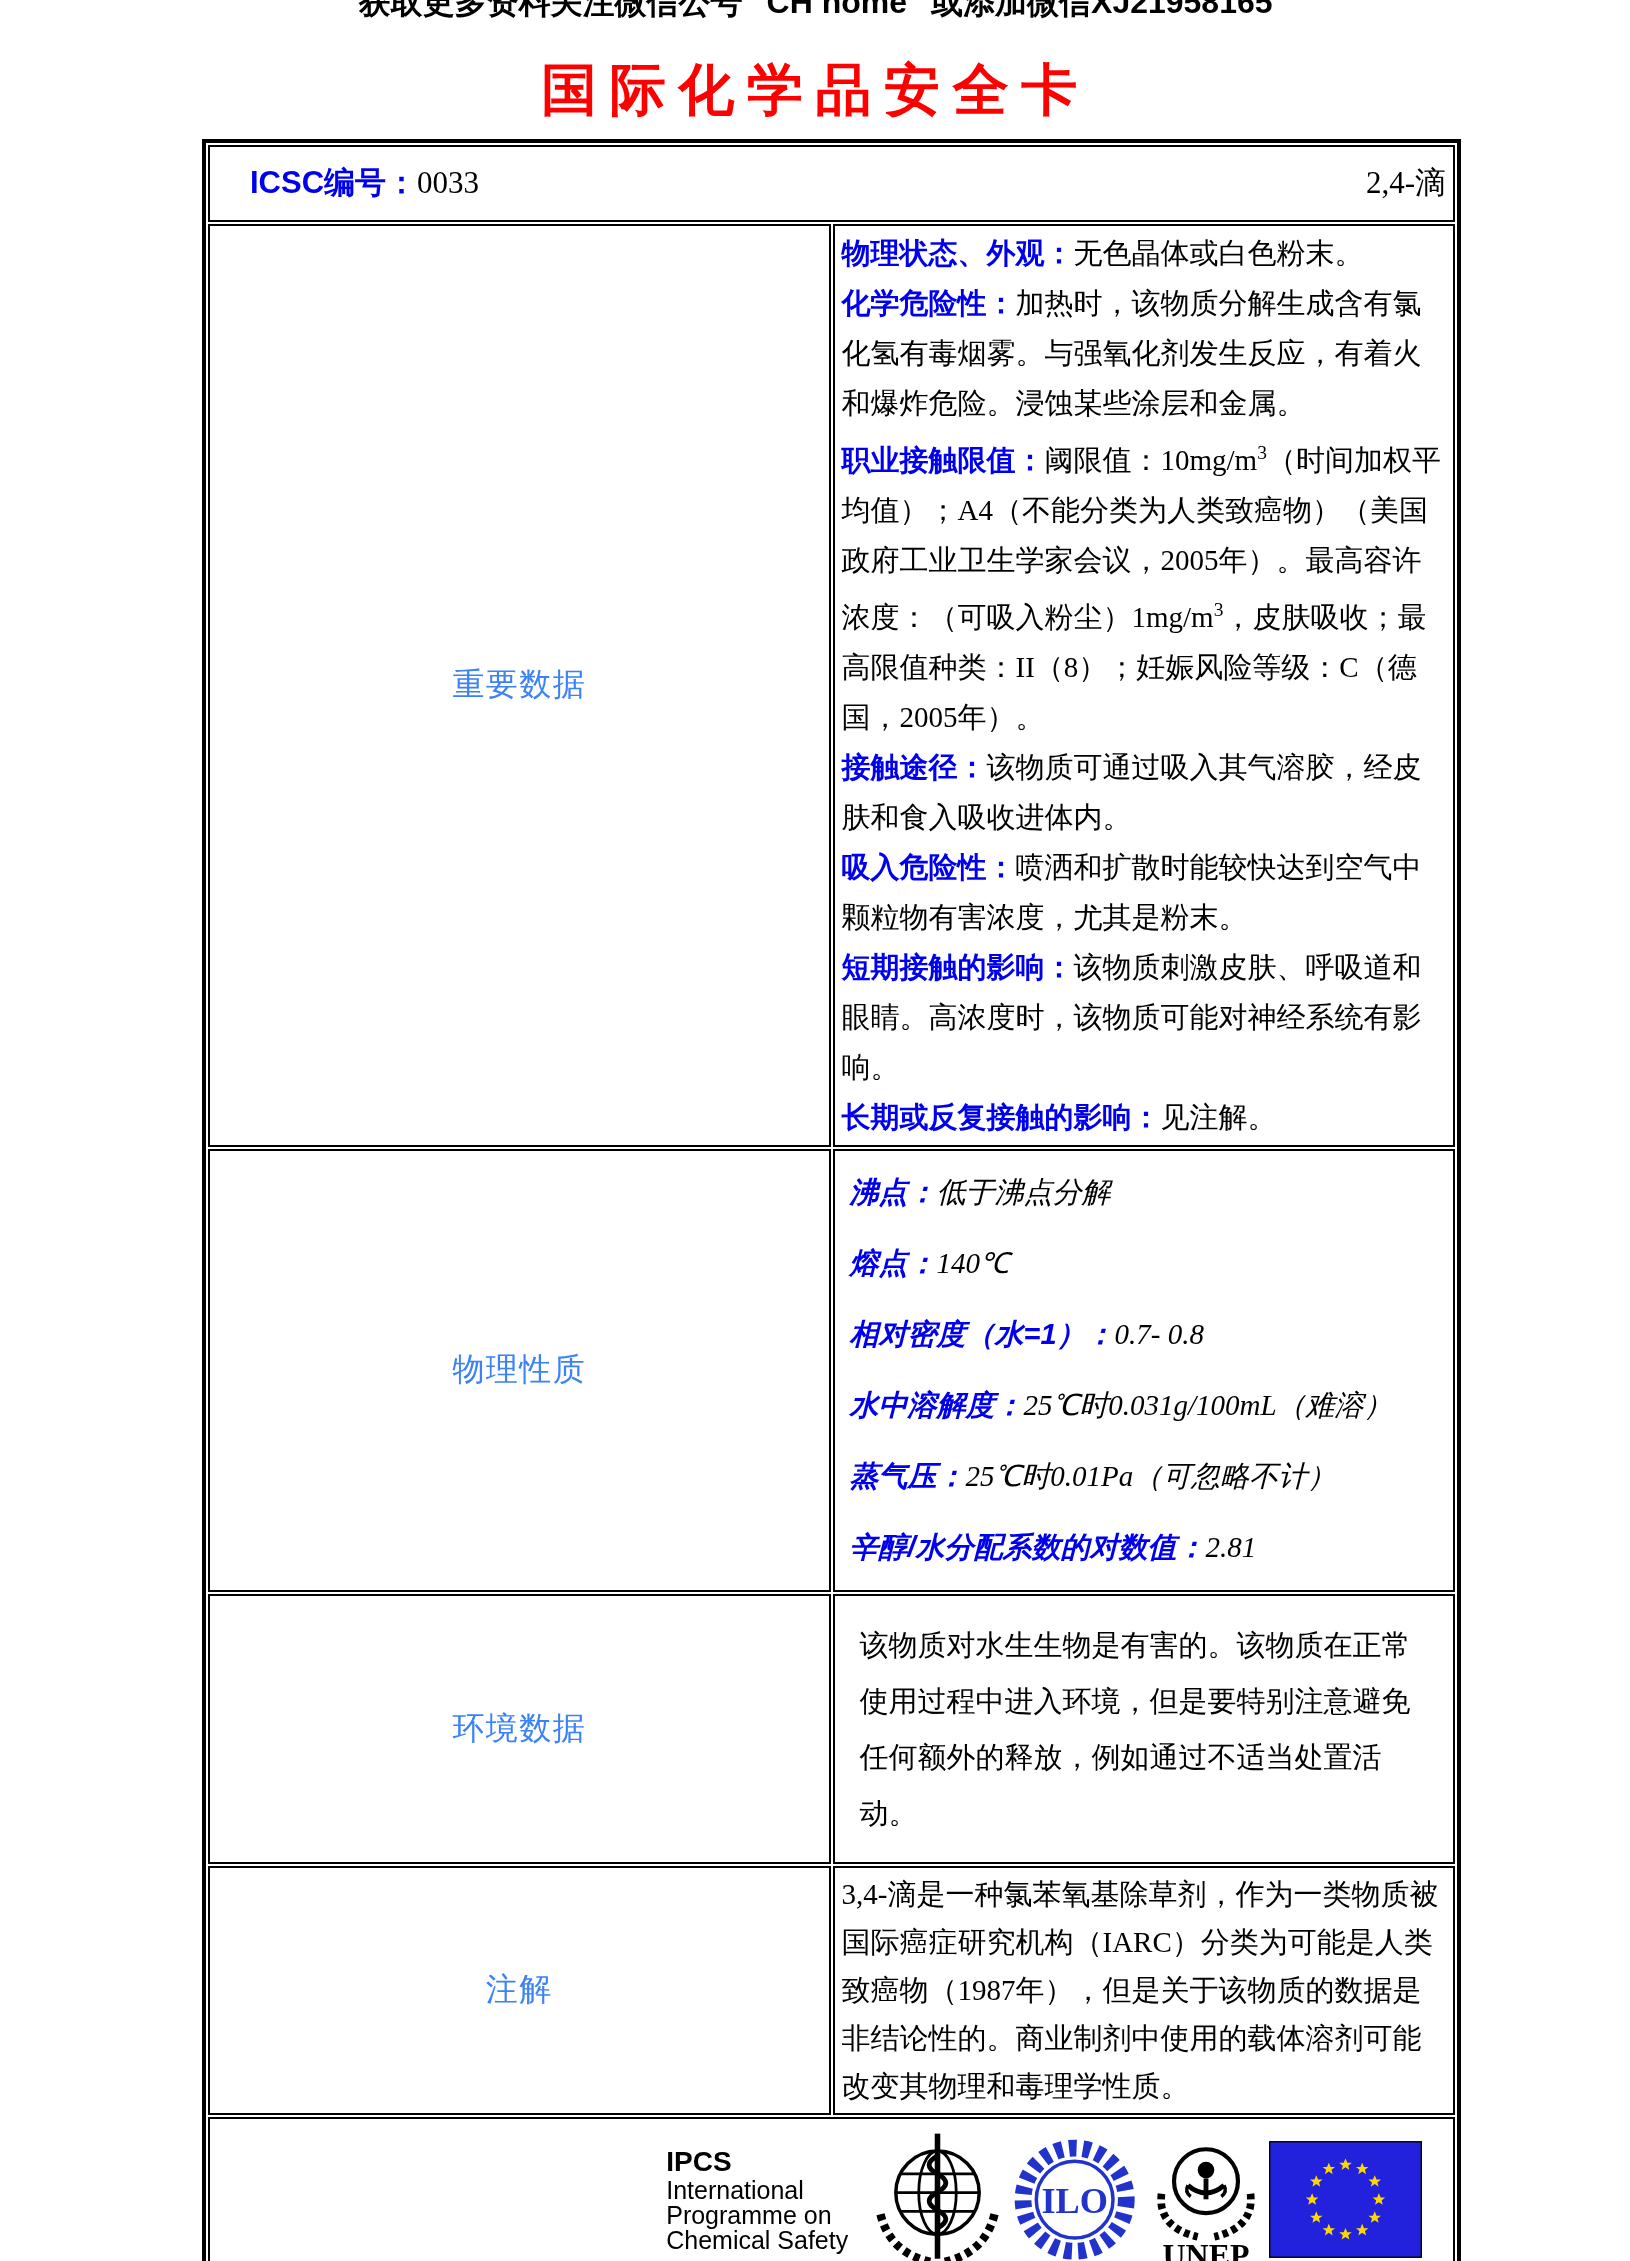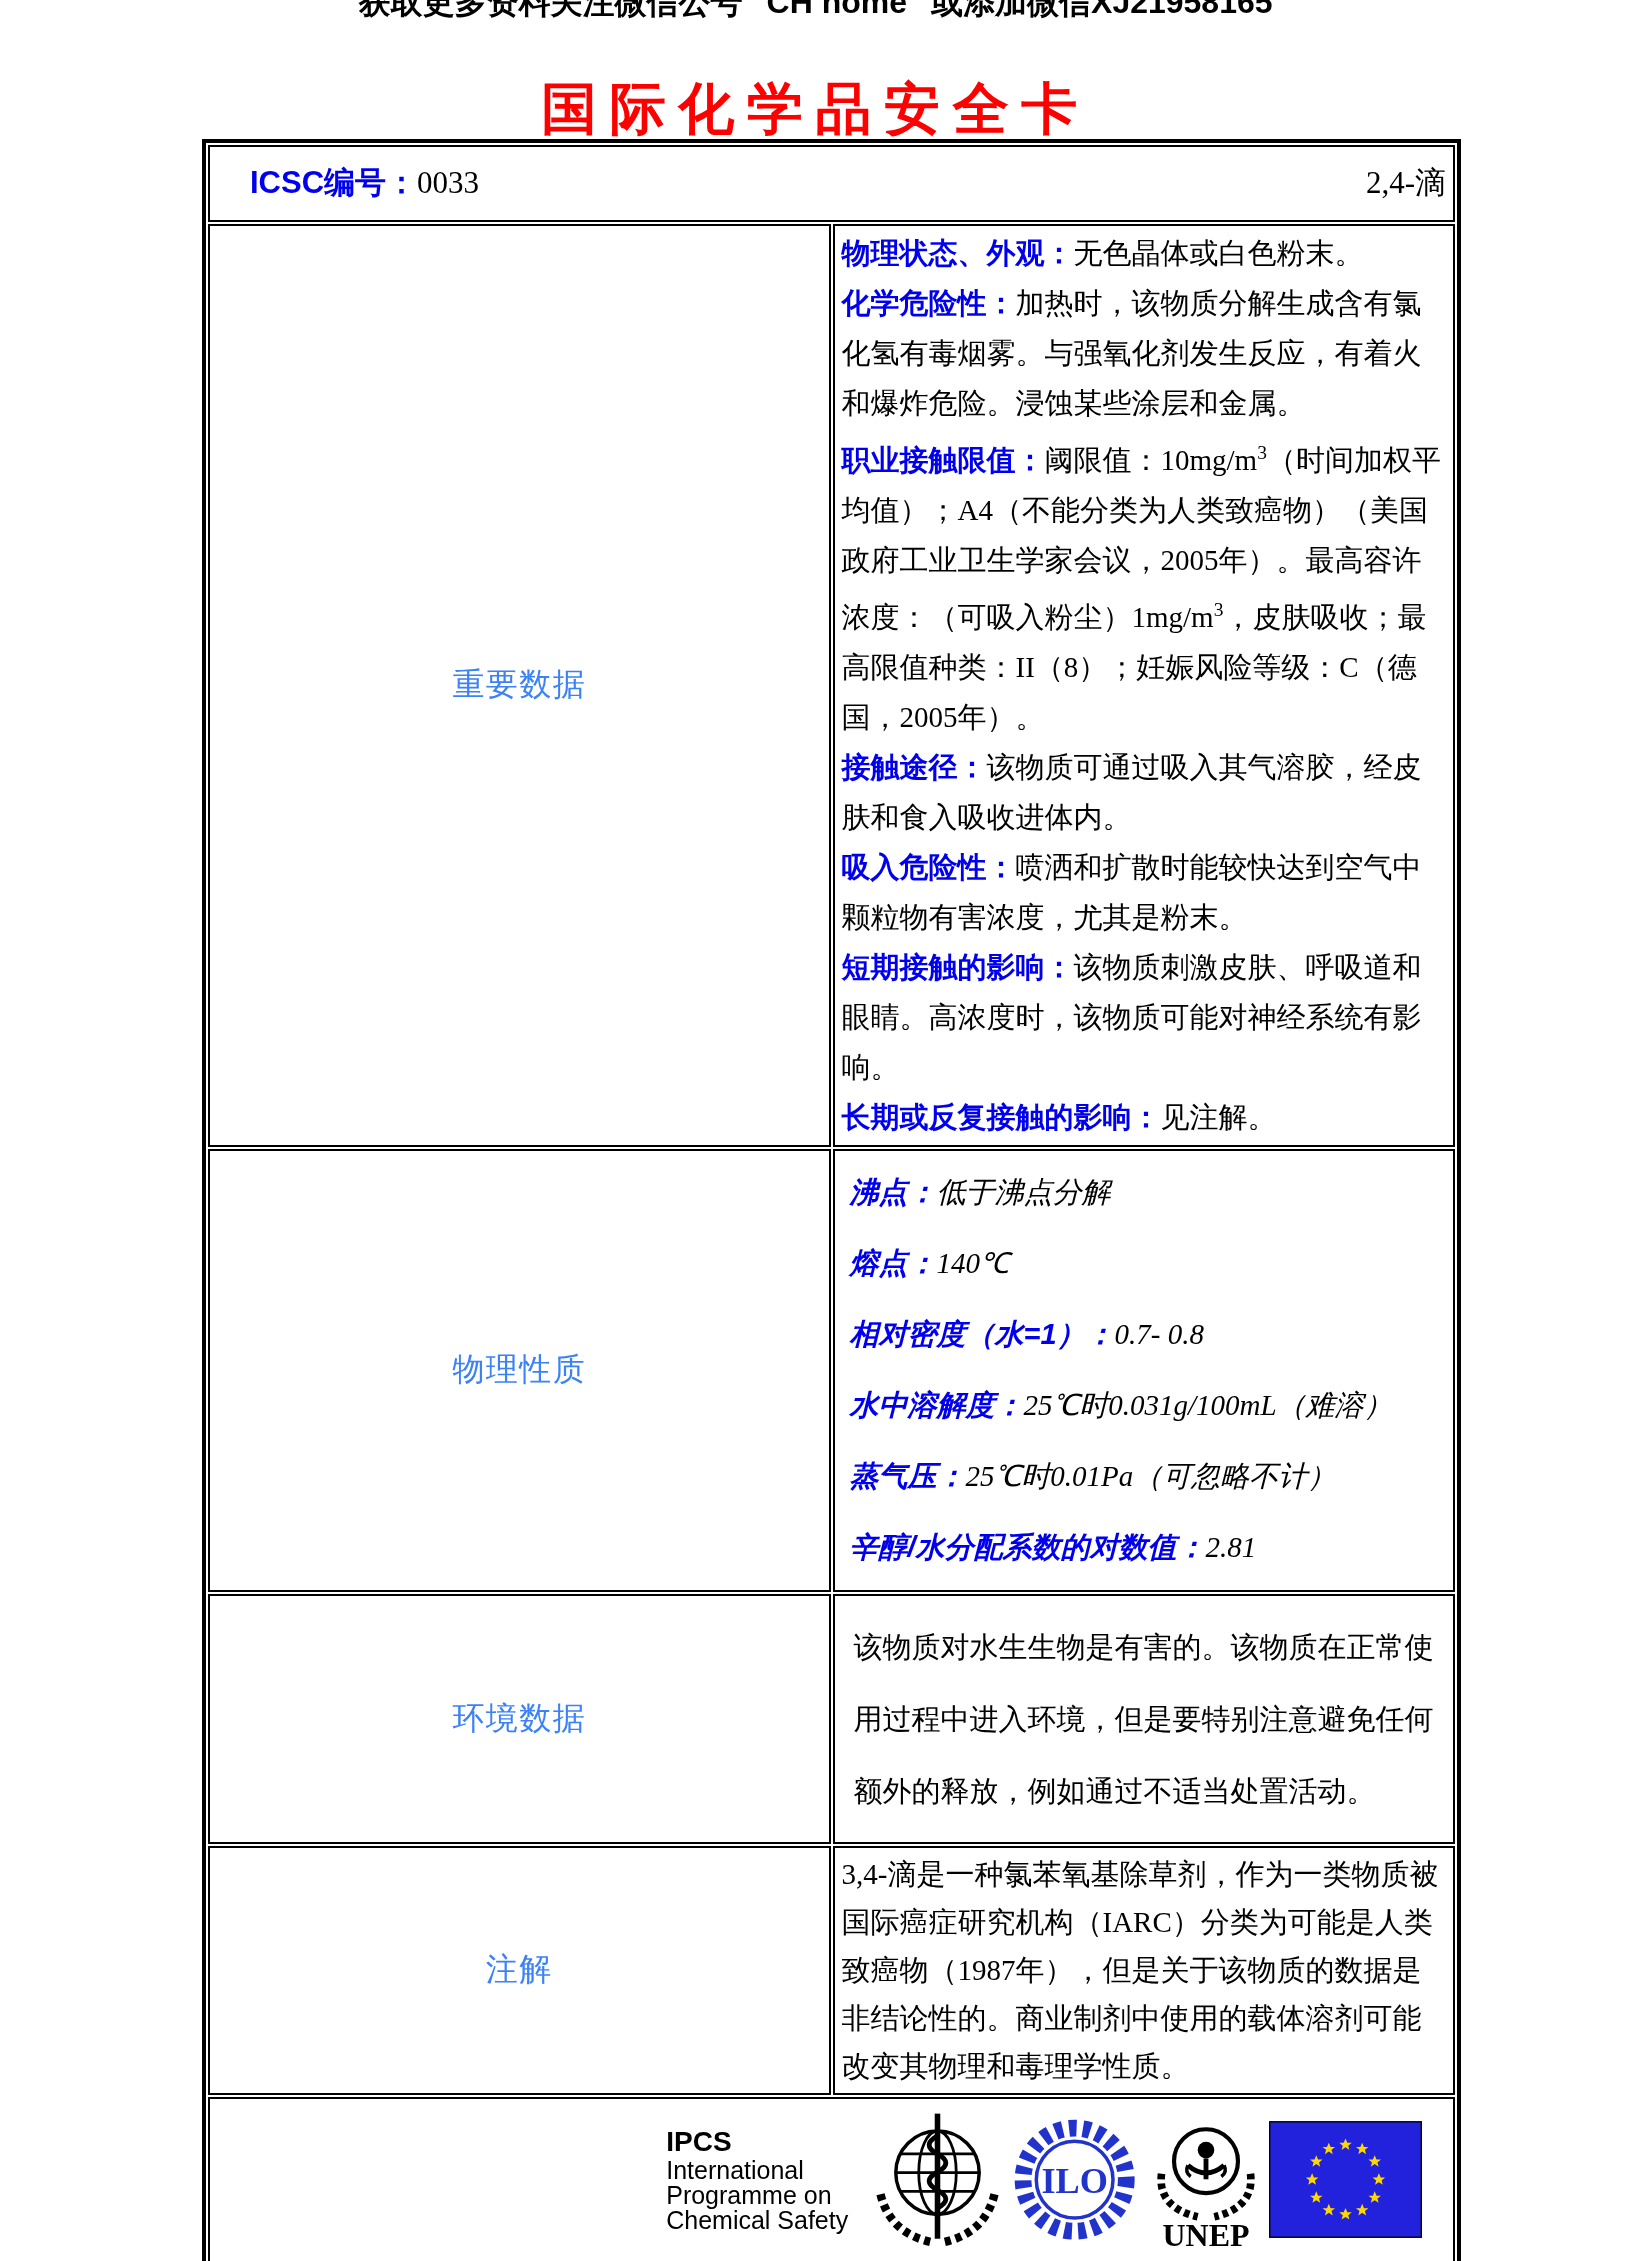--- a/index.html
+++ b/index.html
@@ -6,21 +6,21 @@
   body{
     width:1631px;height:2261px;background:#ffffff;position:relative;
     font-family:"Liberation Serif",serif;color:#000;overflow:hidden;
   }
   .top-note{
     position:absolute;top:-19px;left:42px;width:1547px;text-align:center;
     font-family:"Liberation Sans",sans-serif;font-weight:bold;font-size:32px;
     color:#000;white-space:nowrap;
   }
   .main-title{
-    position:absolute;top:72px;left:0;width:100%;text-align:center;
+    position:absolute;top:53px;left:0;width:100%;text-align:center;
     color:#ff0000;font-size:56px;font-weight:bold;letter-spacing:12.6px;
     font-family:"Liberation Serif",serif;
   }
   table.card{
     position:absolute;left:202px;top:139px;width:1259px;
     border-collapse:separate;border-spacing:2.1px;border:4.2px solid #000;
     background:#fff;table-layout:fixed;
   }
   td{border:2.1px solid #000;vertical-align:top;padding:2.8px 7px;font-size:29px;}
   td.label-cell{
@@ -31,21 +31,21 @@
   .k{color:#0000ee;font-family:"Liberation Sans",sans-serif;font-weight:bold;}
   .hdr-row{height:67px;vertical-align:middle;padding-left:40px;}
   .hdr-flex{display:flex;justify-content:space-between;align-items:center;}
   .hdr-left{font-size:31px;}
   .hdr-left .k{font-size:31px;}
   .imp-cell{height:753px;}
   .imp-cell p{margin:0;line-height:50px;}
   .phys-cell{height:388px;}
   .phys-cell p{margin:8px;line-height:63px;font-style:italic;}
   .env-cell{height:106px;}
-  .env-cell p{margin:12px;line-height:72px;}
+  .env-cell p{margin:18px;line-height:56px;}
   .notes-cell{height:190px;}
   .notes-cell p{margin:0;line-height:48px;}
   .add-cell{height:52px;vertical-align:middle;}
   .add-cell p{margin:0;line-height:42px;}
   sup{font-size:19.5px;}
   .logos-cell{height:190px;vertical-align:middle;padding:5.6px 9.8px;}
   .logos-strip{display:flex;align-items:center;justify-content:flex-end;padding:0 21px 0 2.8px;}
   .ipcs-block{font-family:"Liberation Sans",sans-serif;color:#000;width:202px;}
   .ipcs-title{font-size:28px;font-weight:bold;line-height:32px;}
   .ipcs-line{font-size:25px;line-height:25px;}

